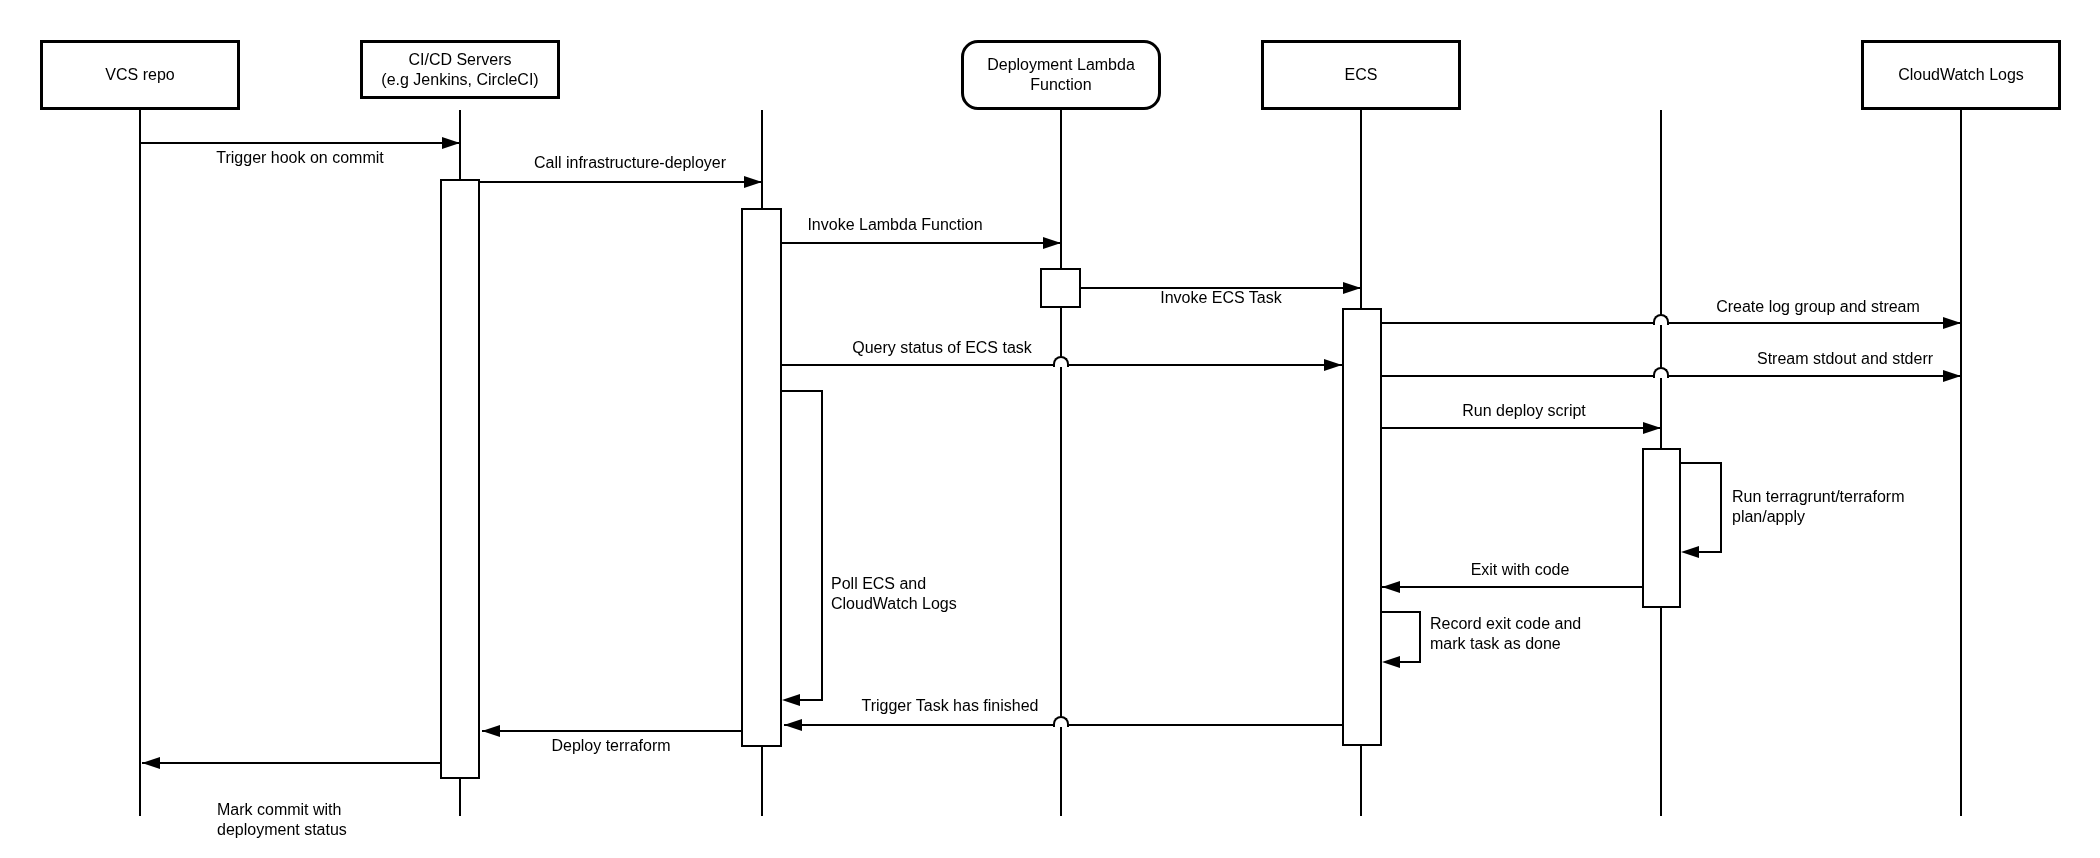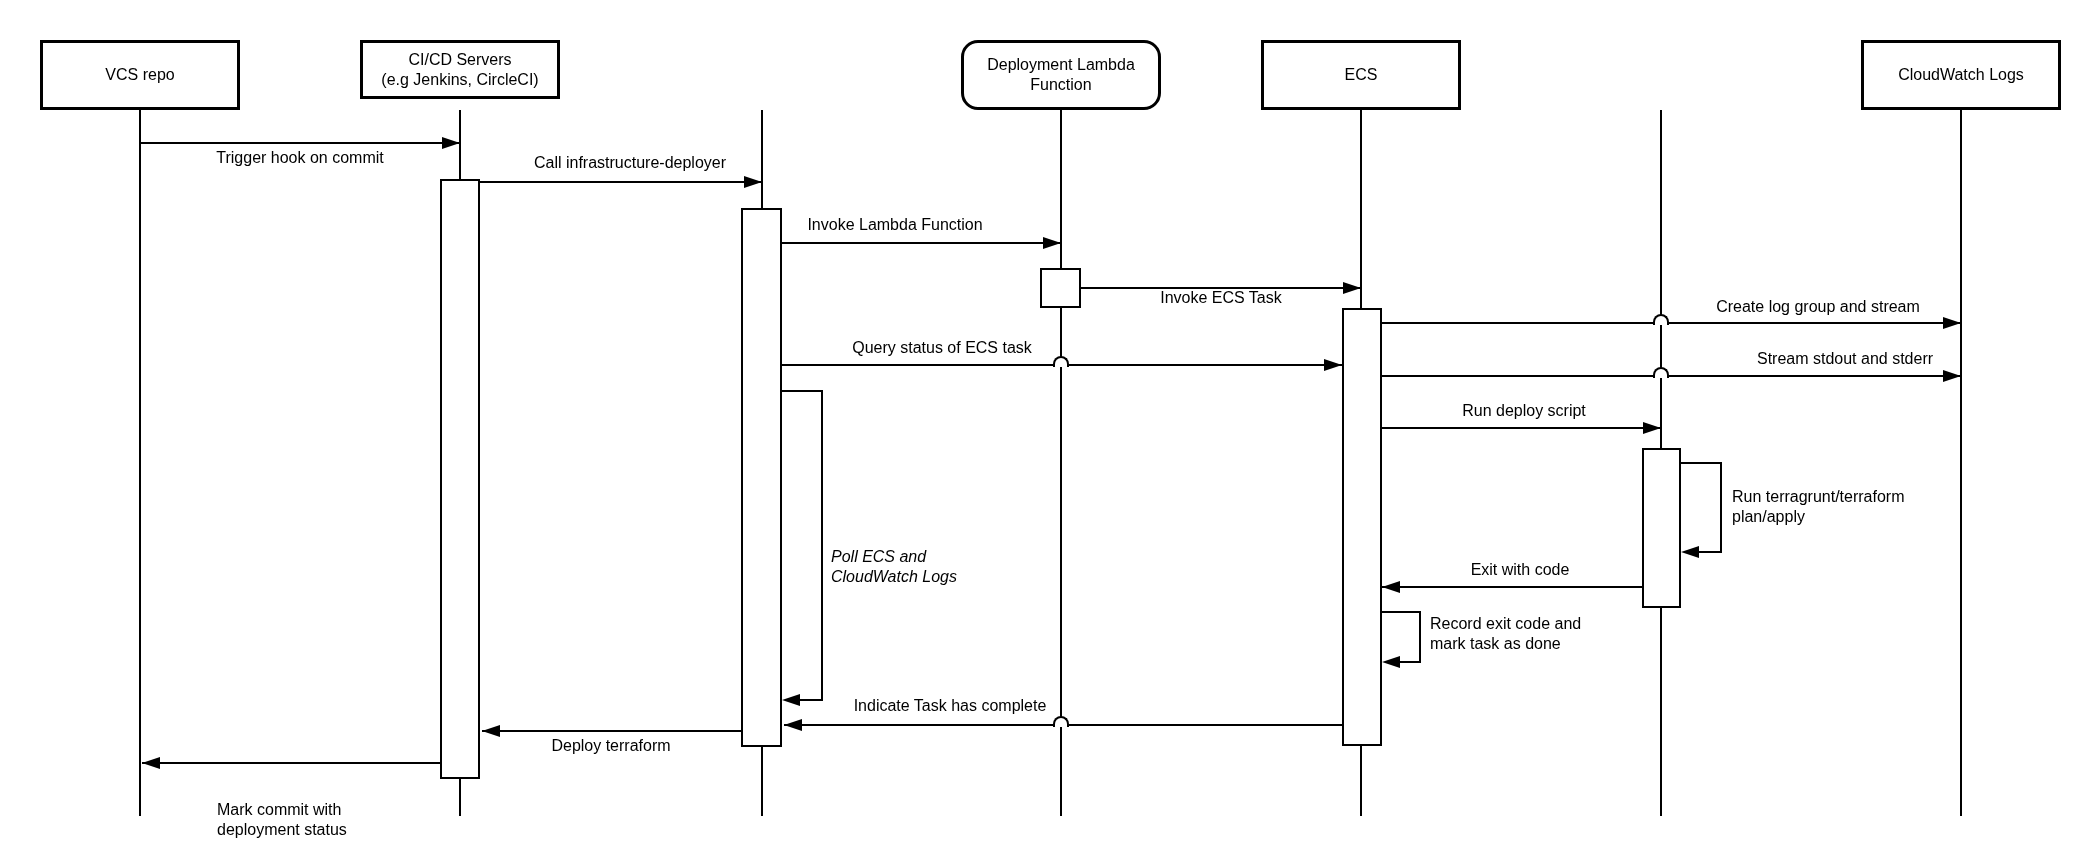--- a/index.html
+++ b/index.html
@@ -162,21 +162,21 @@
     <div class="msg-label center" style="left: 1810px; top: 359px; margin-left: 35px;">Stream stdout and stderr</div>
     <div class="msg-line" style="left: 1382px; top: 427px; width: 279px;"></div>
     <div class="arrow-right" style="left: 1643px; top: 422px;"></div>
     <div class="msg-label center" style="left: 1524px; top: 411px;">Run deploy script</div>
     <div class="msg-line" style="left: 1382px; top: 586px; width: 260px;"></div>
     <div class="arrow-left" style="left: 1382px; top: 581px;"></div>
     <div class="msg-label center" style="left: 1520px; top: 570px;">Exit with code</div>
     <div class="msg-line" style="left: 784px; top: 724px; width: 558px;"></div>
     <div class="arrow-left" style="left: 784px; top: 719px;"></div>
     <div class="line-hop" style="left: 1053px; top: 716px;"></div>
-    <div class="msg-label center" style="left: 950px; top: 706px;">Indicate Task has complete</div>
+    <div class="msg-label center" style="left: 950px; top: 706px;">Trigger Task has finished</div>
     <div class="msg-line" style="left: 482px; top: 730px; width: 259px;"></div>
     <div class="arrow-left" style="left: 482px; top: 725px;"></div>
     <div class="msg-label center" style="left: 611px; top: 746px;">Deploy terraform</div>
     <div class="msg-line" style="left: 142px; top: 762px; width: 298px;"></div>
     <div class="arrow-left" style="left: 142px; top: 757px;"></div>
     <div class="msg-label left" style="left: 217px; top: 787px; margin-top: 33px;">Mark commit with
 deployment status</div>
     <div class="msg-line" style="left: 1681px; top: 462px; width: 41px;"></div>
     <div class="msg-vline" style="left: 1720px; top: 462px; height: 91px;"></div>
     <div class="msg-line" style="left: 1695px; top: 551px; width: 27px;"></div>
@@ -186,15 +186,15 @@
     <div class="msg-line" style="left: 1382px; top: 611px; width: 39px;"></div>
     <div class="msg-vline" style="left: 1419px; top: 611px; height: 52px;"></div>
     <div class="msg-line" style="left: 1396px; top: 661px; width: 25px;"></div>
     <div class="arrow-left" style="left: 1382px; top: 656px;"></div>
     <div class="msg-label left" style="left: 1430px; top: 634px;">Record exit code and
 mark task as done</div>
     <div class="msg-line" style="left: 782px; top: 390px; width: 41px;"></div>
     <div class="msg-vline" style="left: 821px; top: 390px; height: 311px;"></div>
     <div class="msg-line" style="left: 796px; top: 699px; width: 27px;"></div>
     <div class="arrow-left" style="left: 782px; top: 694px;"></div>
-    <div class="msg-label left" style="left: 831px; top: 567px; font-style: italic;">Poll ECS and
+    <div class="msg-label left" style="left: 831px; top: 594px;">Poll ECS and
 CloudWatch Logs</div>
   </div>
 
 </body></html>

